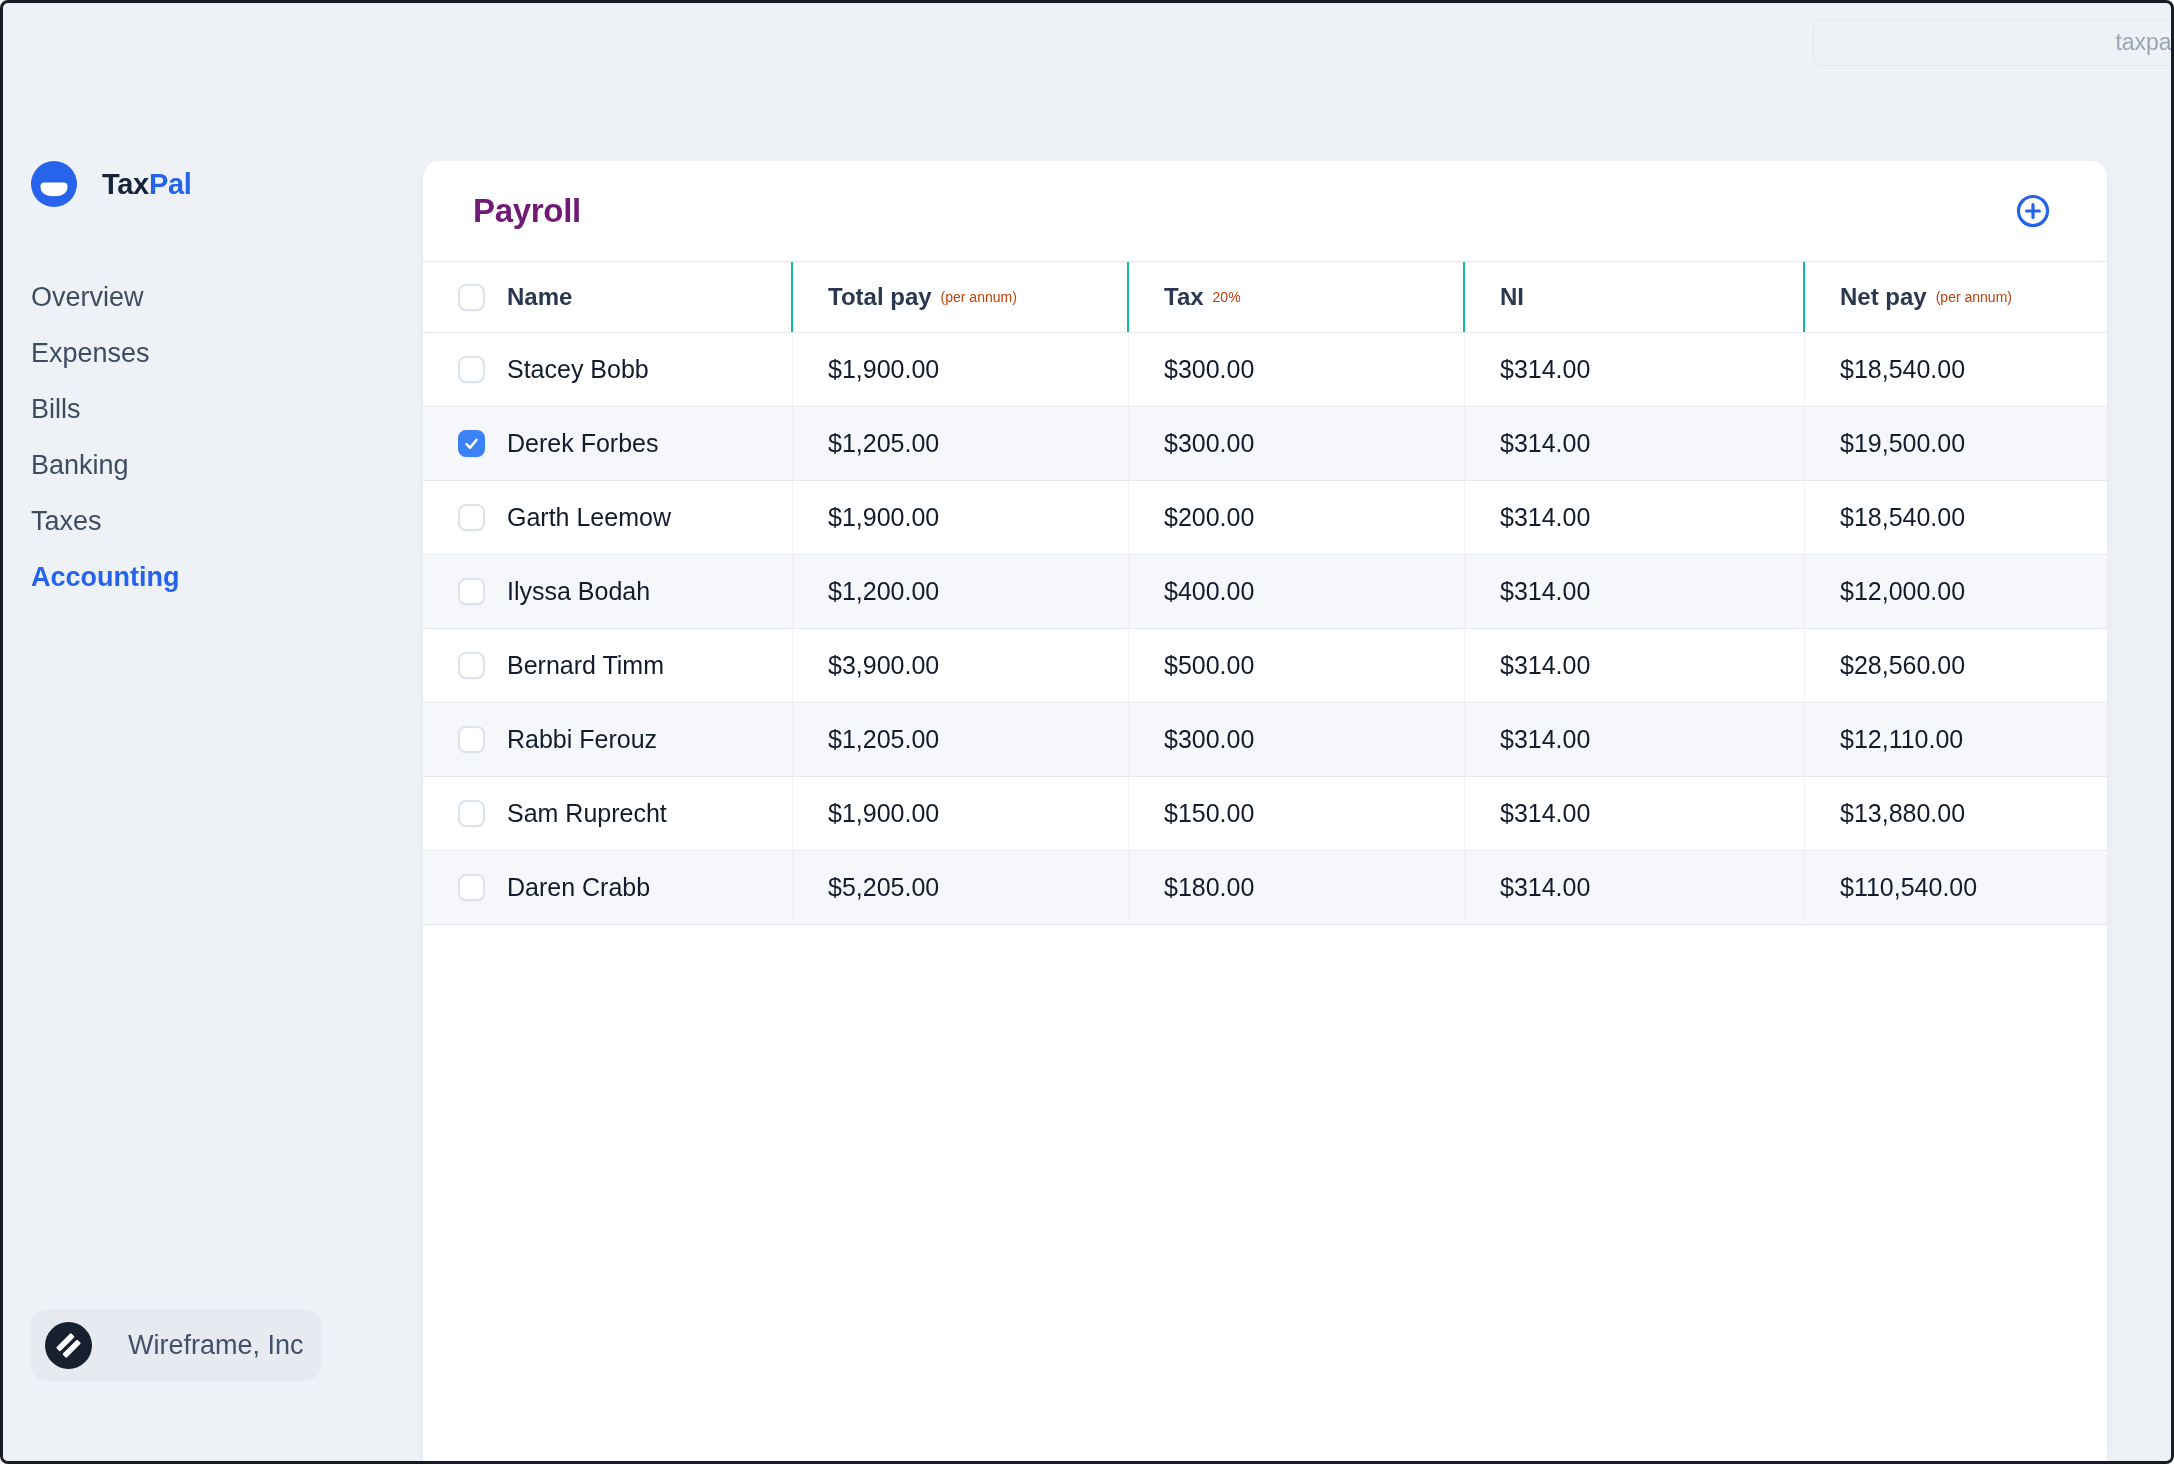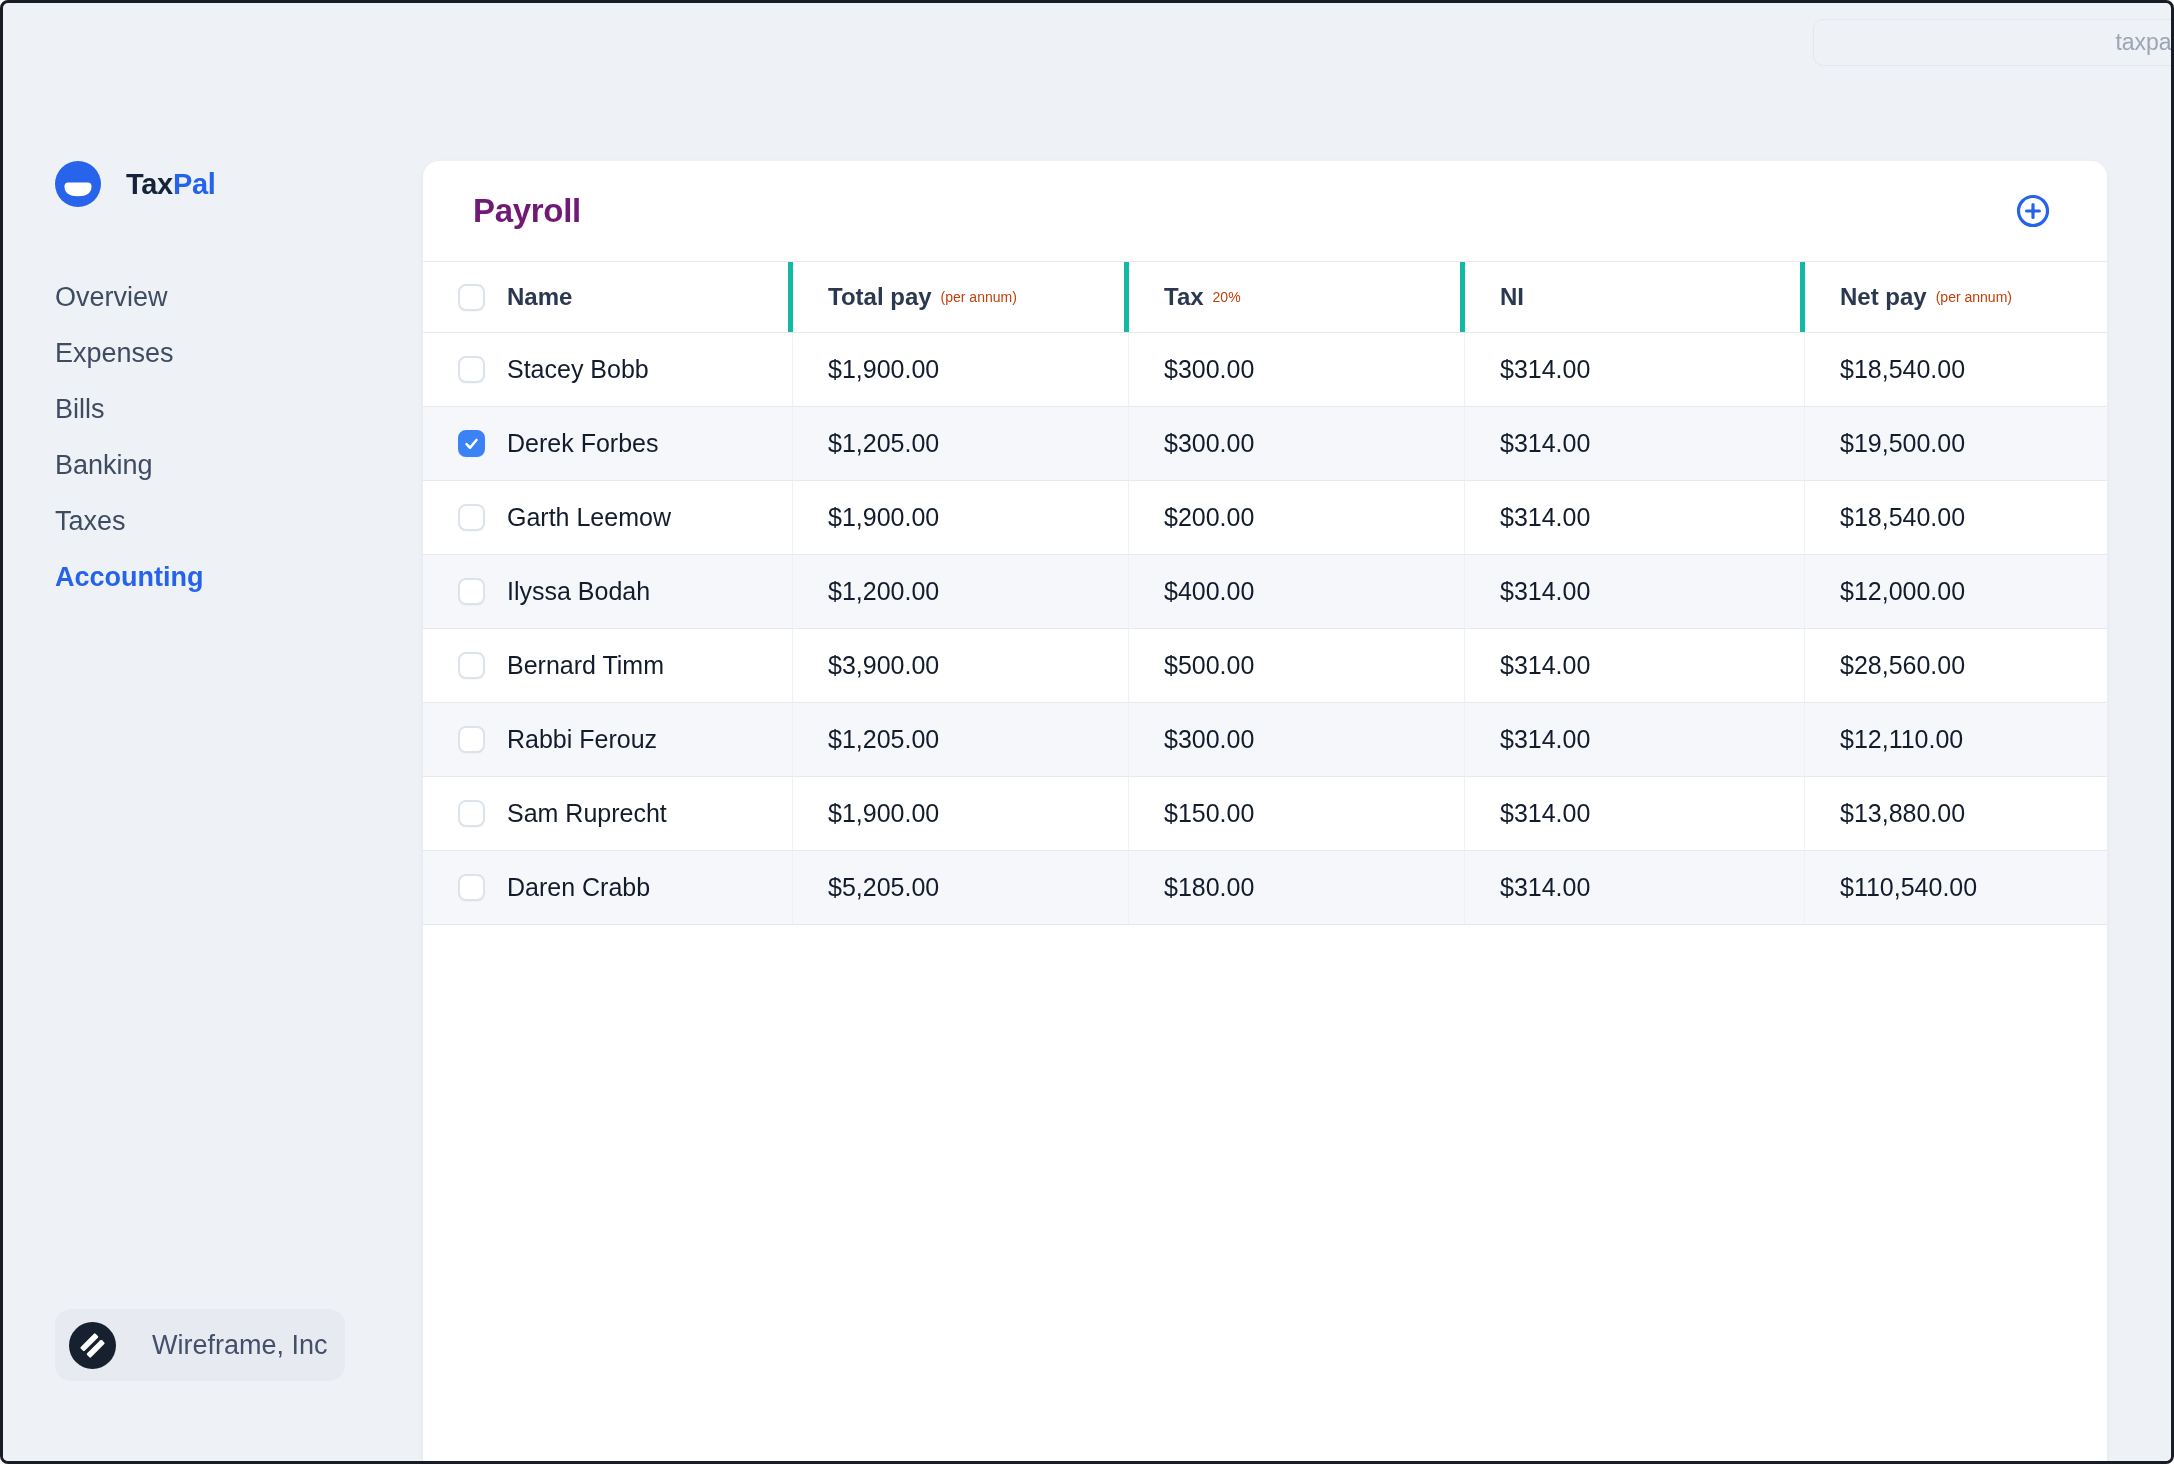--- a/index.html
+++ b/index.html
@@ -27,21 +27,21 @@
     background:#eef1f6;border:1px solid #e2e7ee;
     display:flex;align-items:center;justify-content:center;
     font-size:23px;color:#9aa5b5;
   }
 
   
   .app{flex:1;display:flex;min-height:0;background:#eef2f6;}
 
   .sidebar{
     width:420px;flex:0 0 420px;
-    padding:78px 0 80px 52px;
+    padding:78px 0 80px 28px;
     display:flex;flex-direction:column;
   }
   .brand{display:flex;align-items:center;gap:25px;height:46px;}
   .brand-logo{width:46px;height:46px;flex:0 0 46px;}
   .brand-word{font-size:29px;font-weight:bold;letter-spacing:-.3px;}
   .brand-word .t1{color:#16233b;}
   .brand-word .t2{color:#2563eb;}
 
   .nav{margin-top:62px;display:flex;flex-direction:column;}
   .nav-item{
@@ -75,21 +75,21 @@
   .add-btn{width:36px;height:36px;border:none;background:none;padding:0;cursor:pointer;display:flex;}
   .add-btn svg{width:36px;height:36px;}
 
   .grid-row{
     display:grid;
     grid-template-columns:370px 336px 336px 340px 302px;
   }
   .thead{border-top:1px solid #e7ebf0;border-bottom:1px solid #e7ebf0;height:72px;}
   .th{
     display:flex;align-items:baseline;gap:9px;padding-left:35px;
-    border-right:5px solid #14b8a6;
+    border-right:2px solid #14b8a6;
     align-items:center;
   }
   .th:last-child{border-right:none;}
   .th-main{font-size:24px;font-weight:bold;color:#2a3850;}
   .th-sub{font-size:14px;color:#c2410c;}
   .th-name{display:flex;align-items:center;gap:22px;}
 
   .row{height:74px;border-bottom:1px solid #e7ebf0;background:#fff;}
   .row:nth-child(even){background:#f5f7fa;}
   .cell{

